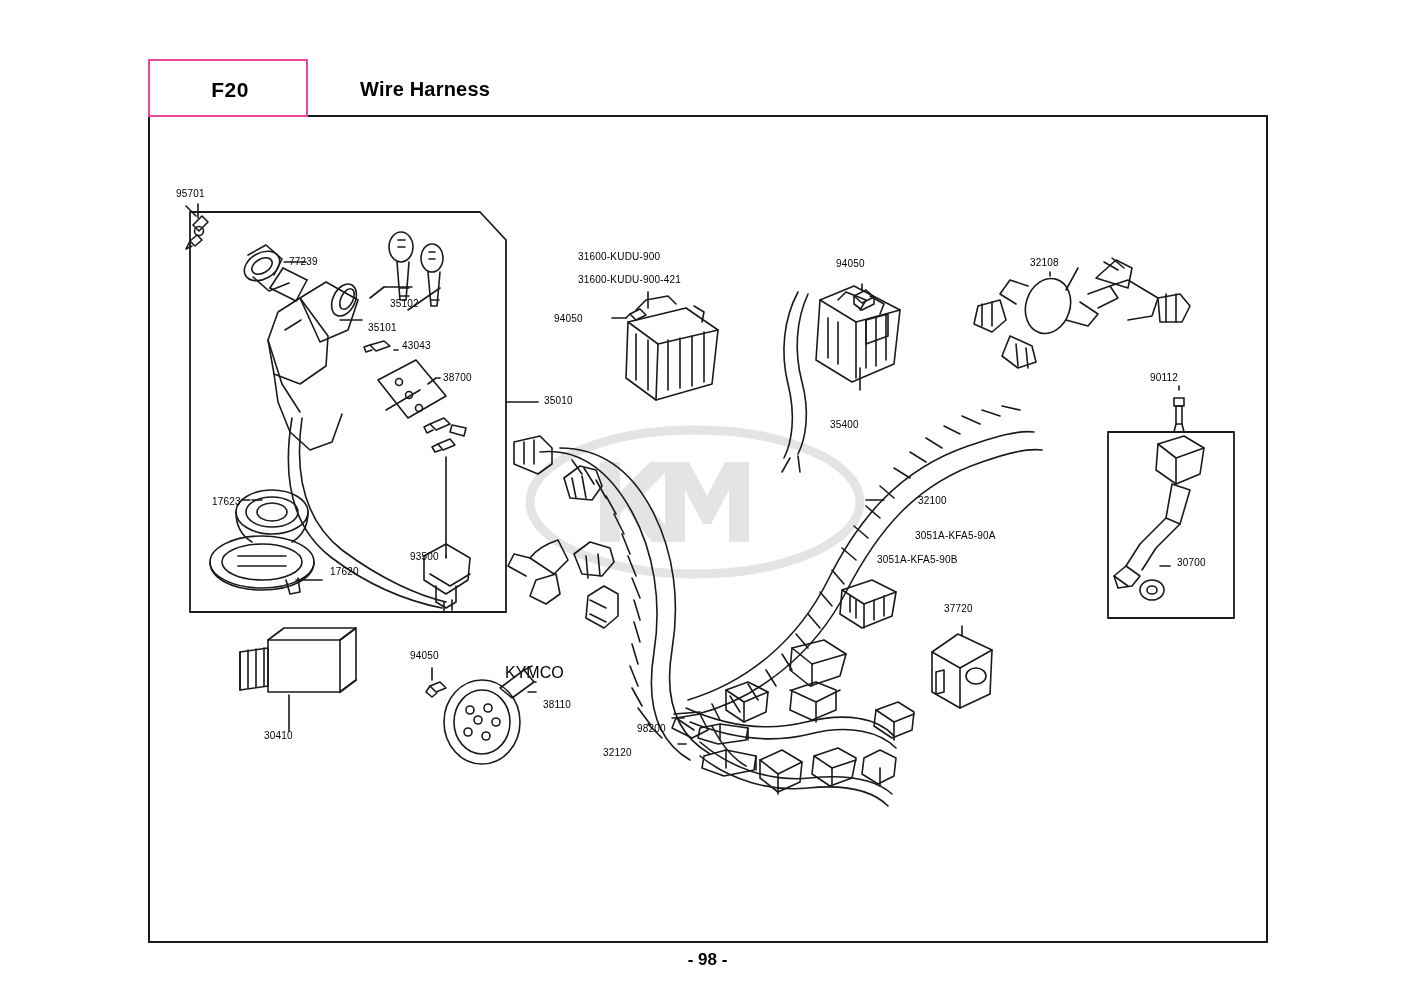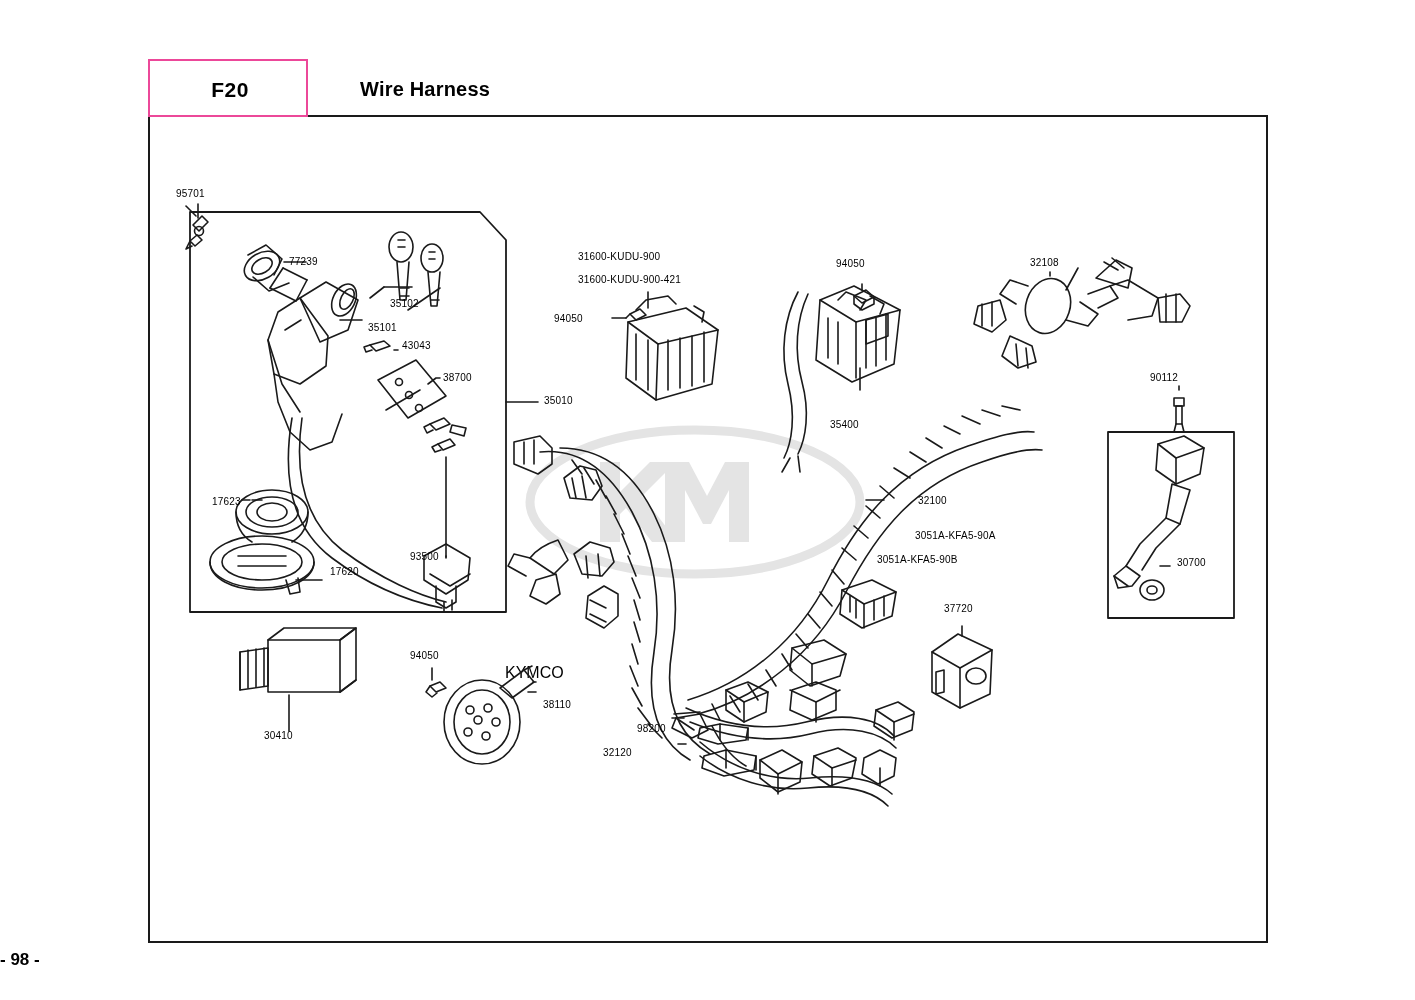--- a/index.html
+++ b/index.html
@@ -60,21 +60,21 @@
     width: 1120px;
     height: 828px;
     border: 2px solid #1a1a1a;
     box-sizing: border-box;
   }
   .page-number {
     position: absolute;
     left: 0;
     top: 950px;
     width: 1415px;
-    text-align: left;
+    text-align: center;
     font-size: 17px;
     font-weight: bold;
   }
   
   .watermark {
     position: absolute;
     left: 505px;
     top: 420px;
     width: 380px;
     height: 240px;

